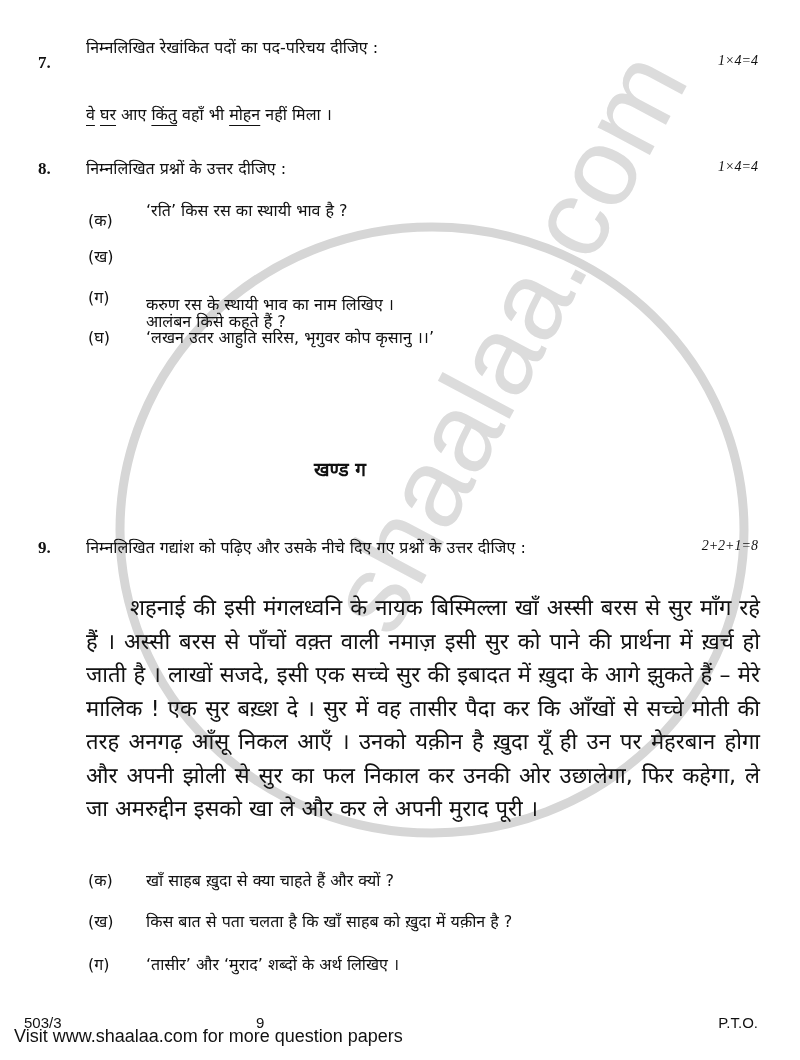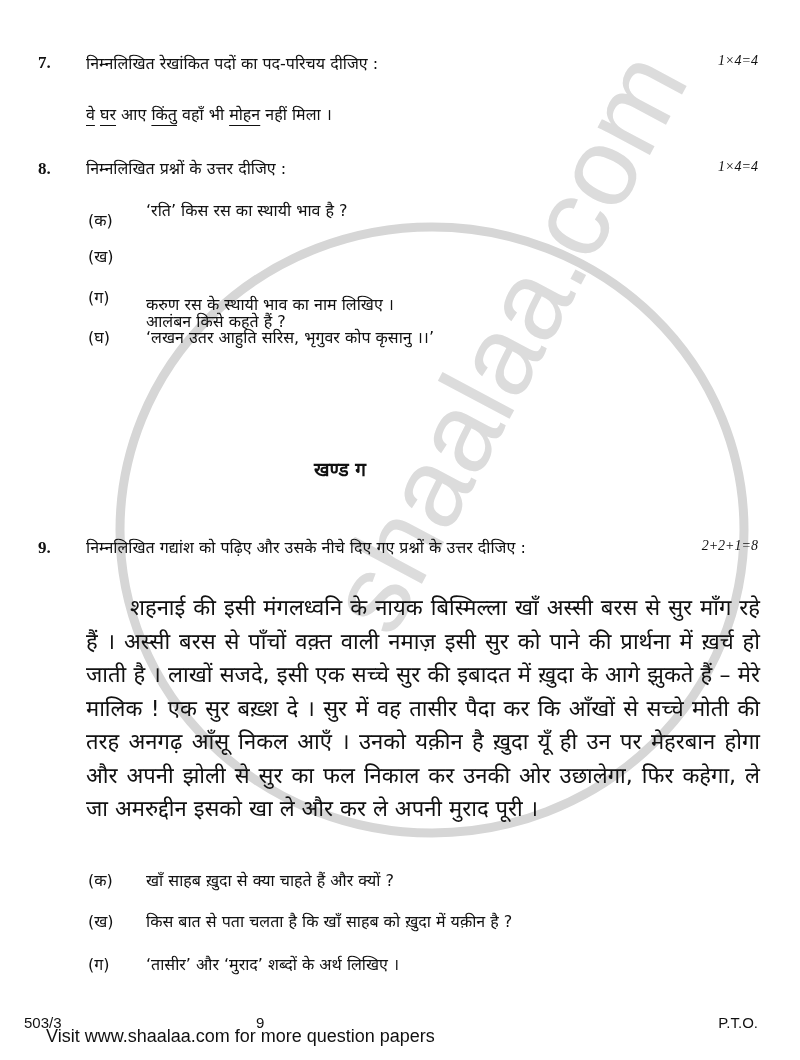--- a/index.html
+++ b/index.html
@@ -14,36 +14,36 @@
     .qnum { font-weight: bold; font-size: 17px; left: 38px; }
     .hi { font-family: "DejaVu Sans", "Liberation Sans", sans-serif; font-size: 16px; }
     .marks { font-style: italic; font-size: 14px; right: 42px; }
     .sub-label { left: 88px; }
     .sub-text { left: 146px; }
     .ul { text-decoration: underline; text-underline-offset: 5px; }
     .section { left: 0; width: 680px; text-align: center; font-weight: bold; font-size: 19px; }
     .para { position: absolute; left: 86px; width: 674px; font-family: "DejaVu Sans", sans-serif;
             font-size: 22px; line-height: 33.5px; text-align: justify; text-indent: 44px; white-space: normal; }
     .footer-small { font-family: "Liberation Sans", sans-serif; font-size: 15px; color: #111; }
-    .footer-link { font-family: "Liberation Sans", sans-serif; font-size: 18px; color: #111; margin-left: 32px; }
+    .footer-link { font-family: "Liberation Sans", sans-serif; font-size: 18px; color: #111; }
   </style>
 </head>
 <body>
 
 <div class="page">
 
   <svg class="watermark" viewBox="0 0 800 1060" xmlns="http://www.w3.org/2000/svg">
     <ellipse cx="432" cy="530" rx="312" ry="303" fill="none" stroke="#d6d6d6" stroke-width="9"></ellipse>
     <text x="0" y="0" transform="translate(392,640) rotate(-62)" font-family="Liberation Sans, sans-serif" font-size="112" fill="#dcdcdc">shaalaa.com</text>
   </svg>
 
   <div class="layer">
 
     <div class="abs qnum" style="top:53px;">7.</div>
-    <div class="abs hi" style="left:86px; top:52px;">निम्नलिखित रेखांकित पदों का पद-परिचय दीजिए :</div>
+    <div class="abs hi" style="left:86px; top:36px;">निम्नलिखित रेखांकित पदों का पद-परिचय दीजिए :</div>
     <div class="abs marks" style="top:53px;">1×4=4</div>
 
     <div class="abs hi" style="left:86px; top:103px;">
       <span class="ul">वे</span><span style="white-space:pre"> </span><span class="ul">घर</span><span style="white-space:pre"> आए </span><span class="ul">किंतु</span><span style="white-space:pre"> वहाँ भी </span><span class="ul">मोहन</span><span style="white-space:pre"> नहीं मिला ।</span>
     </div>
 
     <div class="abs qnum" style="top:159px;">8.</div>
     <div class="abs hi" style="left:86px; top:157px;text-align:right;">निम्नलिखित प्रश्नों के उत्तर दीजिए :</div>
     <div class="abs marks" style="top:159px;">1×4=4</div>
 

